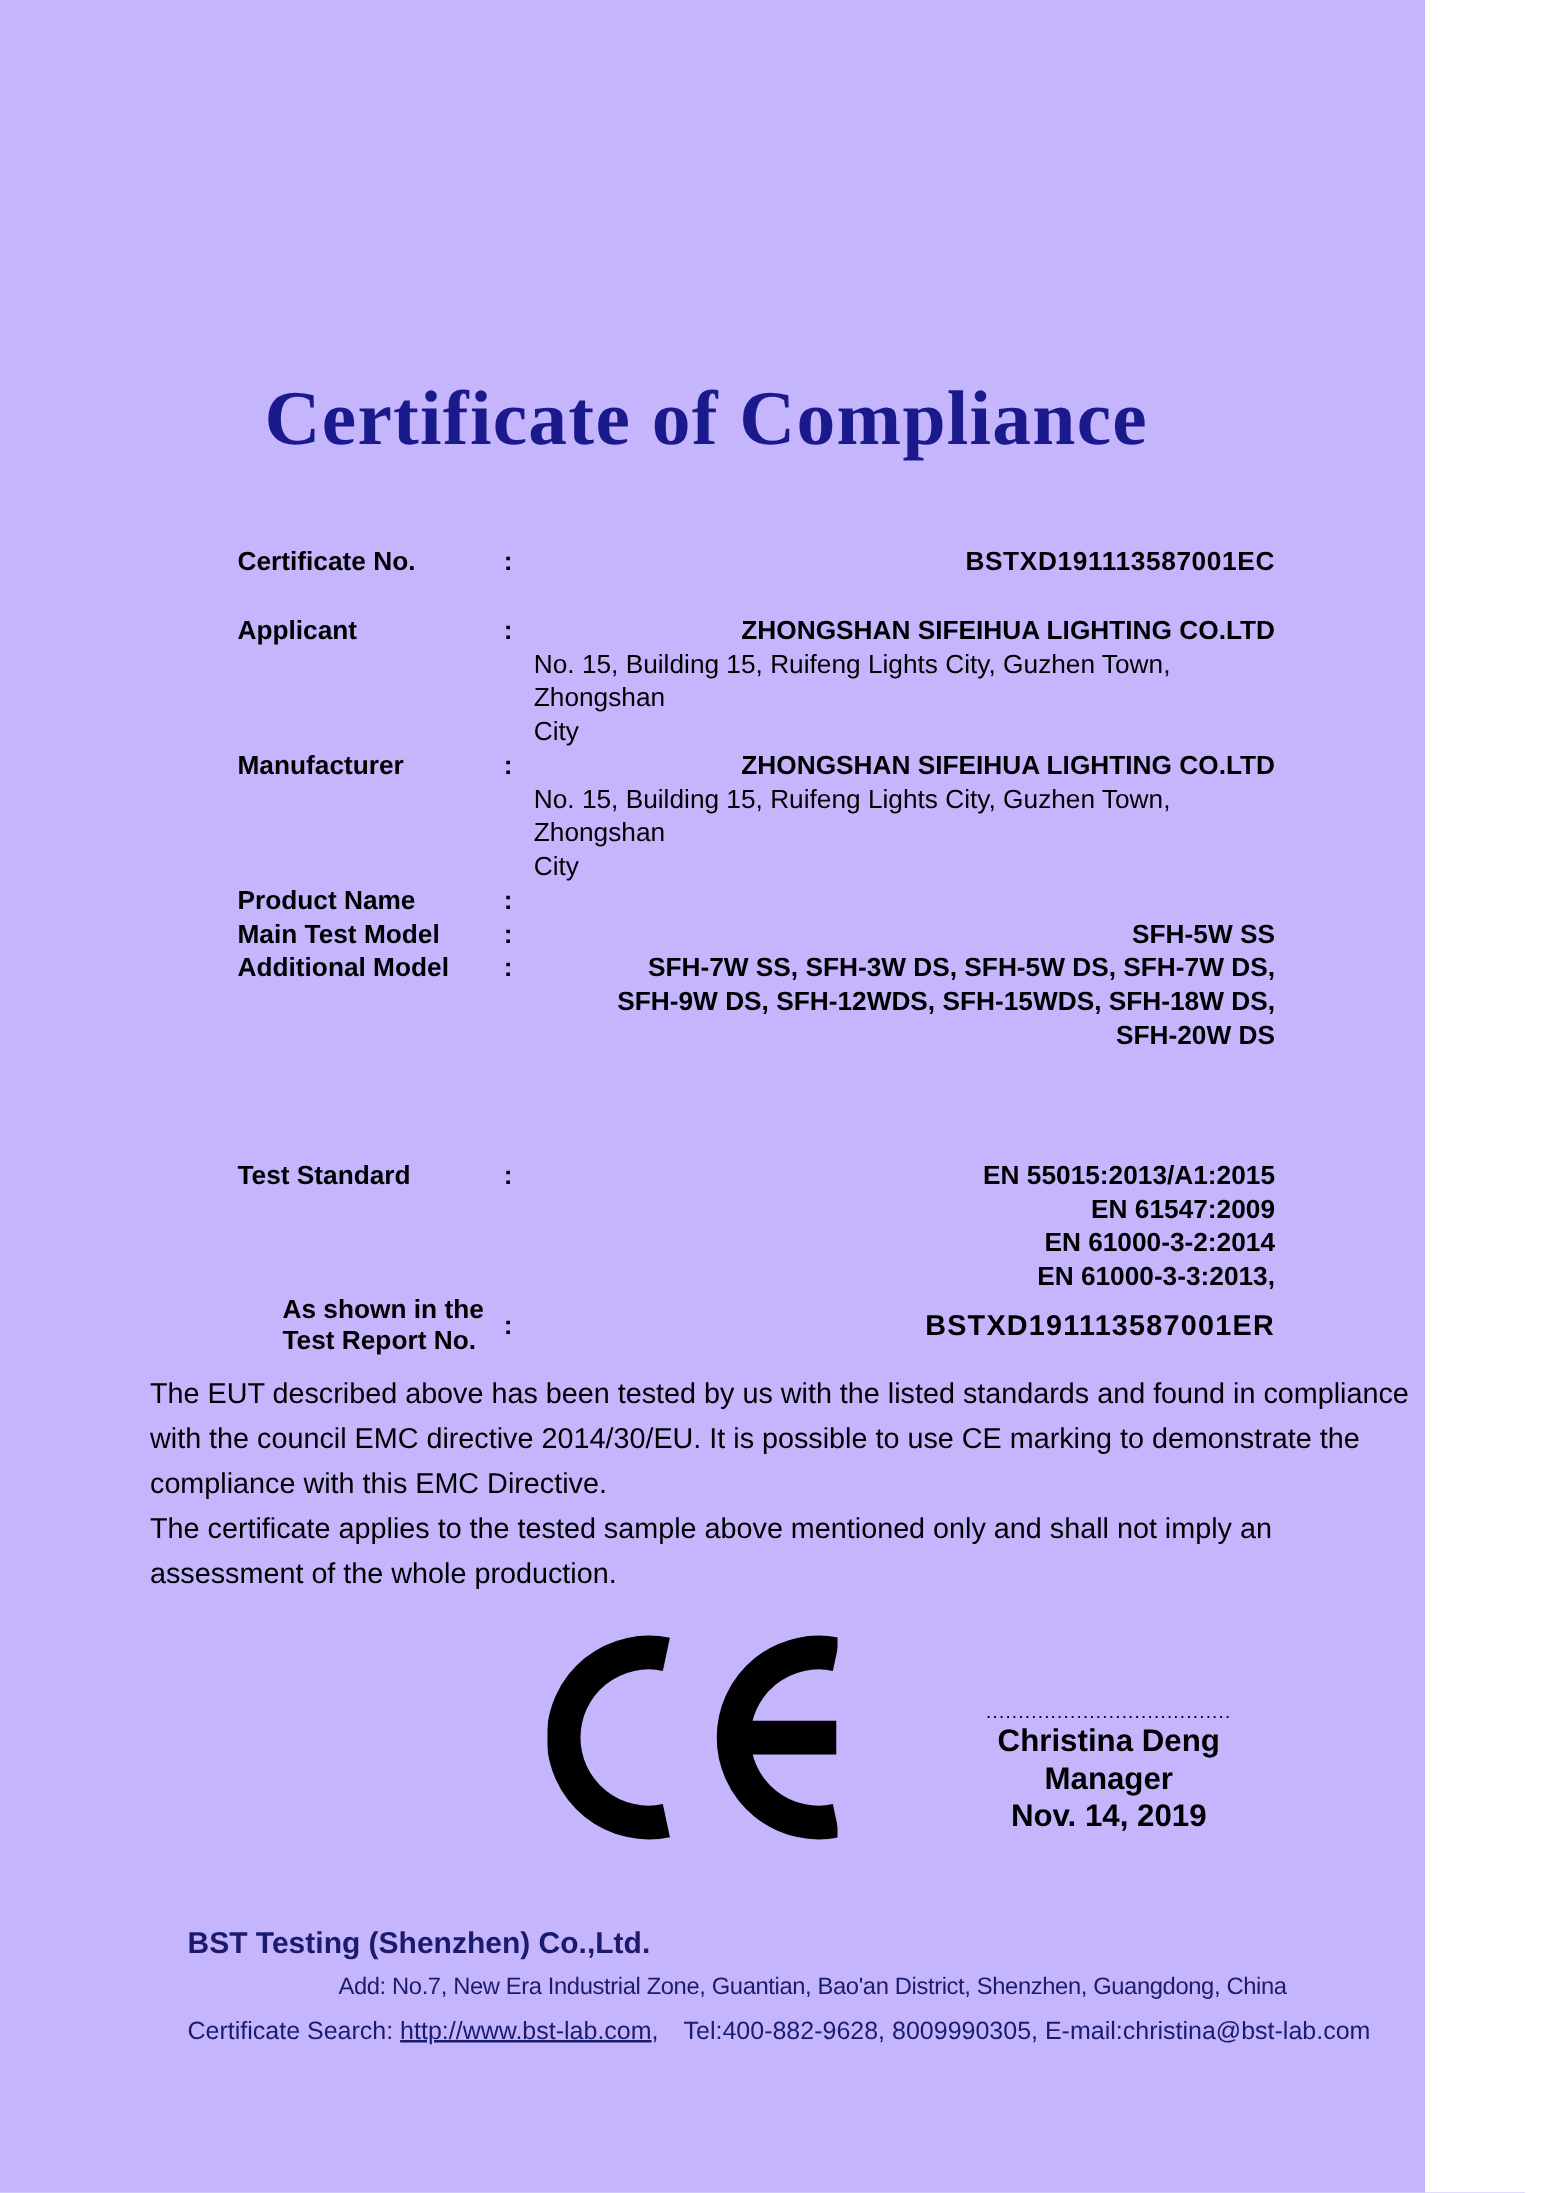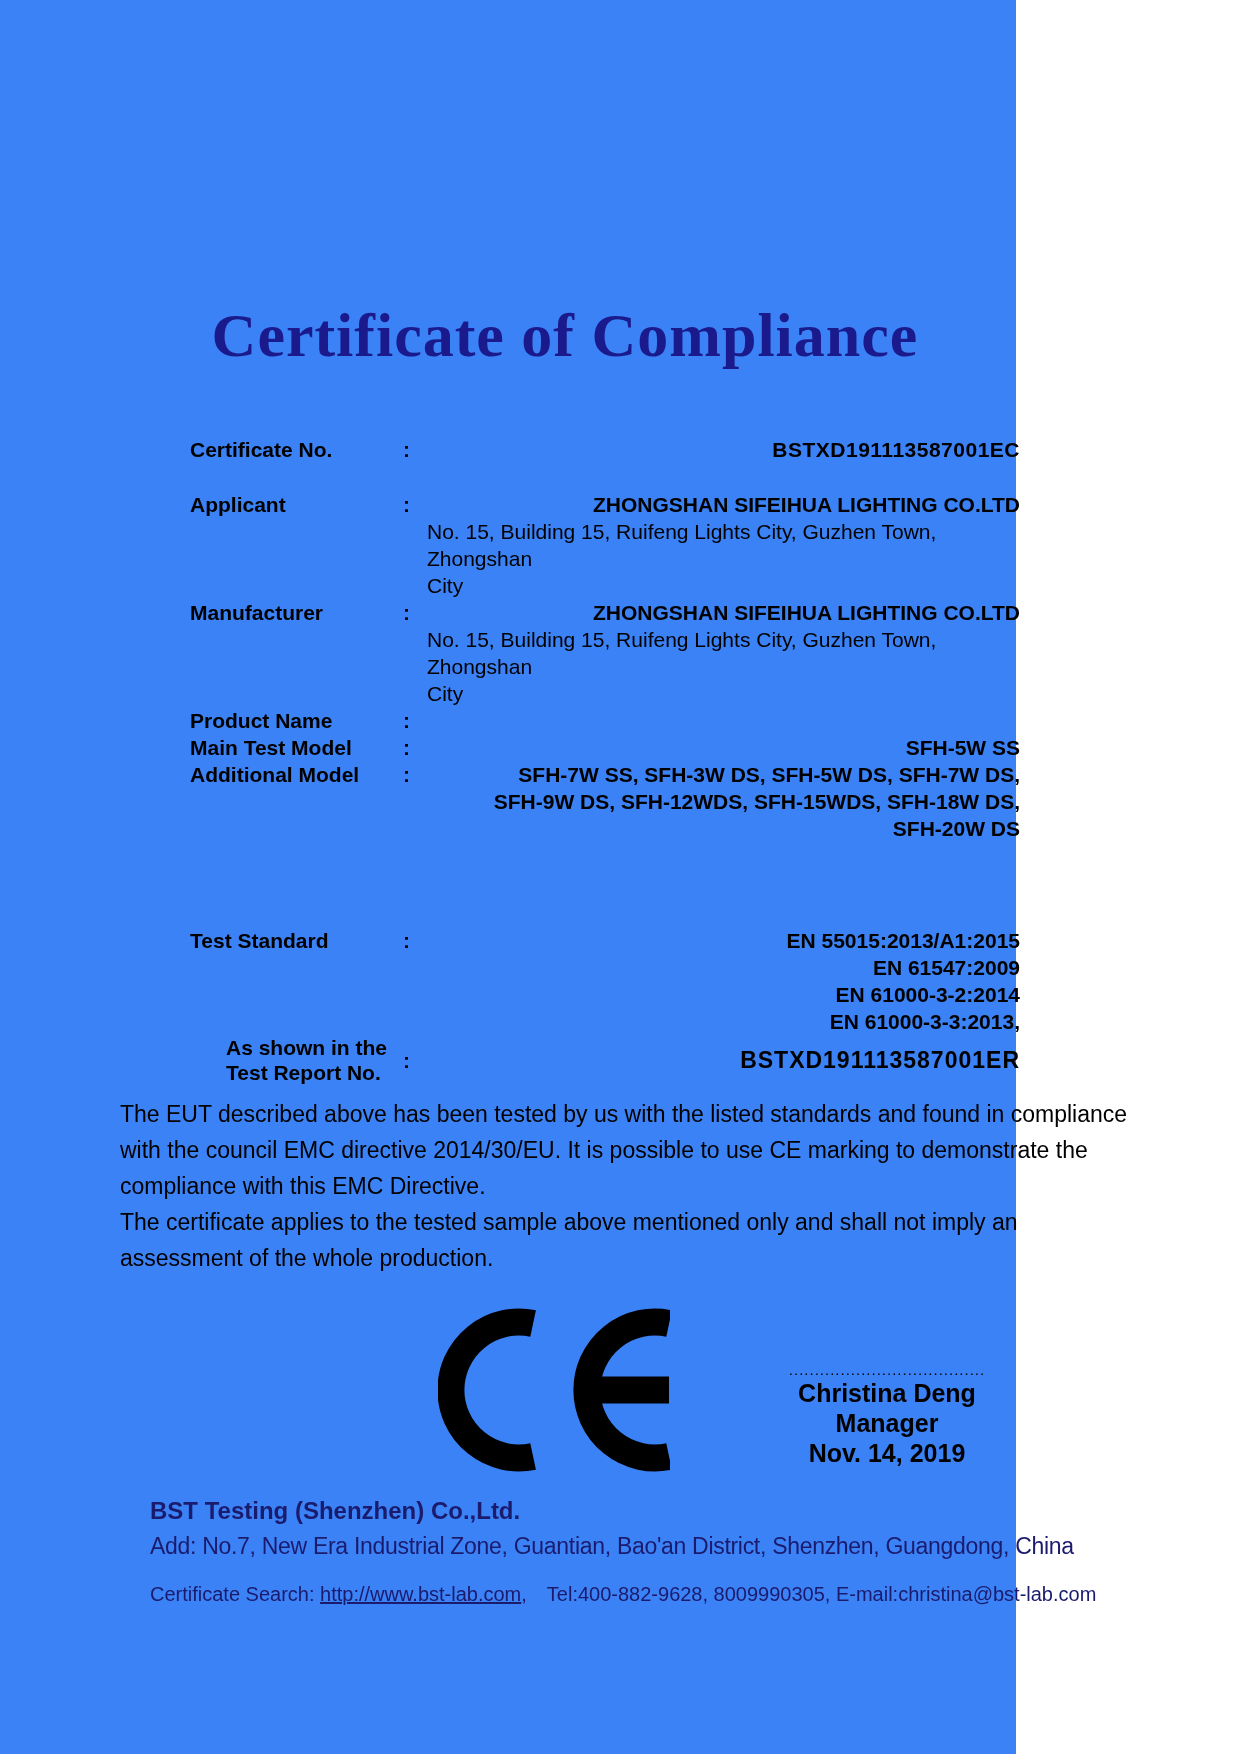--- a/index.html
+++ b/index.html
@@ -1,20 +1,20 @@
 <!DOCTYPE html>
 <html><head>
 <meta charset="utf-8">
 <style>
   html,body{margin:0;padding:0;}
   body{
     width:1241px;height:1754px;background:#ffffff;position:relative;
     font-family:"Liberation Sans", sans-serif;color:#000;
   }
-  .page{position:absolute;inset:0;width:1016px;height:1754px;background:#3b82f6;}
+  .page{position:absolute;inset:0;width:1140px;height:1754px;background:#c4b5fd;}
 
   
   .title{
     position:absolute;top:300px;left:0;width:1130px;text-align:center;
     font-family:"Liberation Serif", serif;font-weight:bold;font-size:62px;
     color:#1A1A8C;letter-spacing:1px;
   }
 
   
   .fields{position:absolute;left:190px;top:436px;width:830px;font-size:21px;line-height:27px;}
@@ -35,23 +35,23 @@
 
   
   .ce{position:absolute;left:438px;top:1308px;}
 
   
   .sig{position:absolute;left:772px;top:1362px;width:230px;text-align:center;}
   .sig-dots{font-size:15px;letter-spacing:1px;line-height:16px;white-space:nowrap;overflow:hidden;display:block;}
   .sig-name,.sig-role,.sig-date{font-weight:bold;font-size:25px;line-height:30px;}
 
   
-  .footer{position:absolute;left:150px;top:1496px;width:1000px;color:#1B1B6E;}
+  .footer{position:absolute;left:150px;top:1540px;width:1000px;color:#1B1B6E;}
   .f-company{font-weight:bold;font-size:24px;line-height:30px;margin-bottom:8px;}
-  .f-address{font-size:23px;line-height:24px;letter-spacing:-0.3px;margin-bottom:23px;}
+  .f-address{font-size:19px;line-height:24px;letter-spacing:-0.3px;margin-bottom:10px;text-align:center;}
   .f-search{font-size:20px;line-height:26px;}
   .f-url{text-decoration:underline;color:#1B1B6E;cursor:pointer;}
 </style>
 </head>
 <body>
 
 <div class="page">
 
   <div class="title">Certificate of Compliance</div>
 

